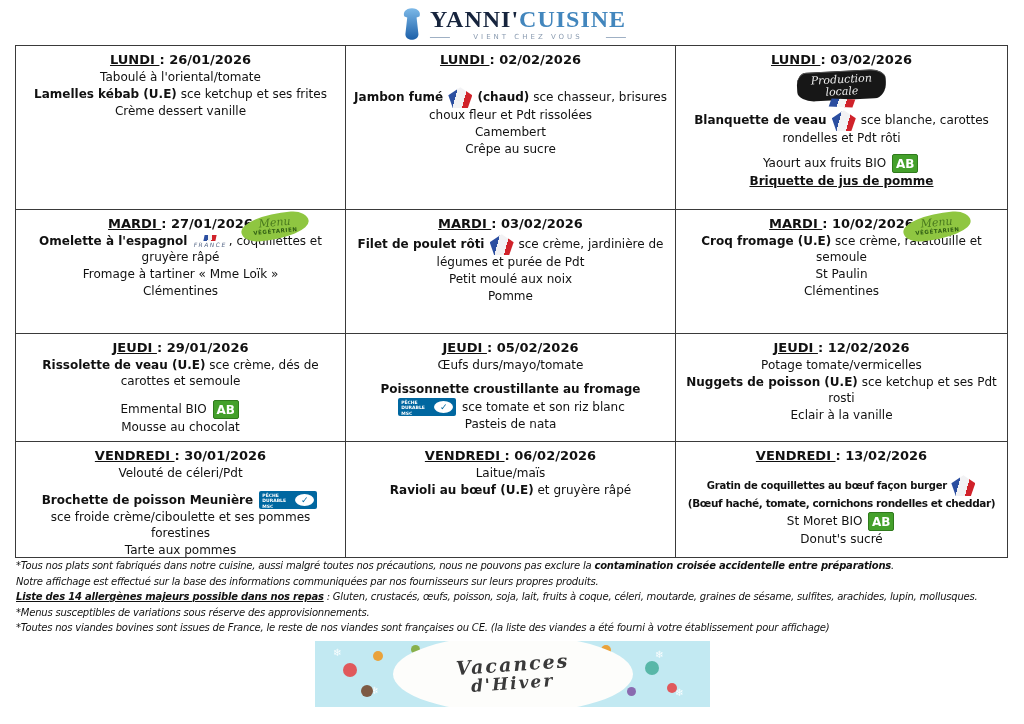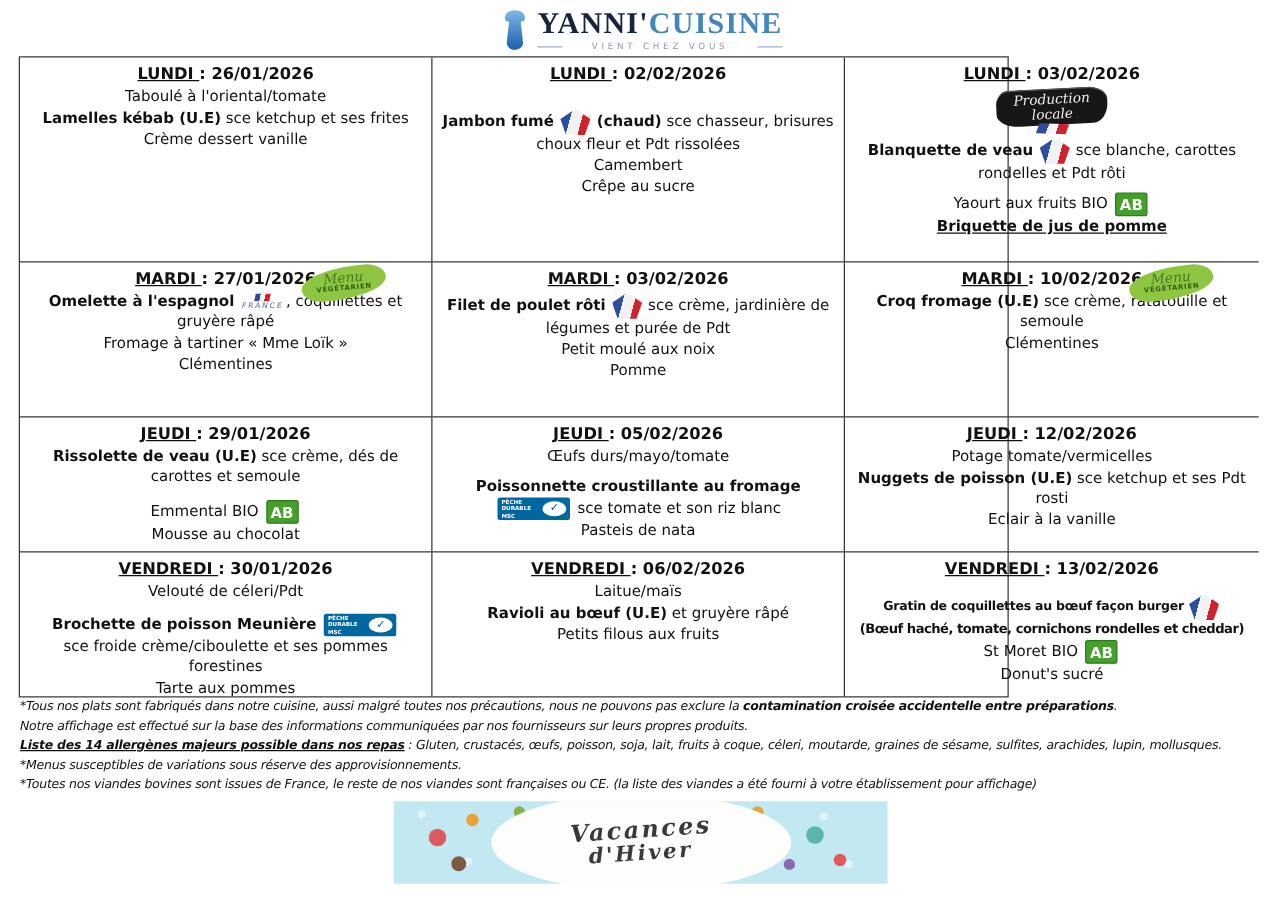--- a/index.html
+++ b/index.html
@@ -16,21 +16,21 @@
            display:flex; align-items:center; gap:4px; }
   .brand-text { display:flex; flex-direction:column; align-items:center; }
   .brand-line1 { font-family:"Liberation Serif", serif; font-size:24px; letter-spacing:1px; line-height:1; }
   .brand-yanni { color:#16243d; font-weight:bold; }
   .brand-cuisine { color:#4286bd; font-weight:bold; }
   .brand-tag { display:flex; align-items:center; gap:23px; margin-top:2px; width:100%; }
   .brand-tag .rule { flex:1; height:1px; background:#9fb0c4; }
   .brand-tagline { font-size:7px; letter-spacing:3px; color:#8a9bb0; white-space:nowrap; }
 
   
-  .menu-grid { position:absolute; left:15px; top:45px; width:792px;
+  .menu-grid { position:absolute; left:15px; top:45px; width:993px;
     display:grid; grid-template-columns:330px 330px 331px;
     grid-template-rows:164px 124px 108px 115px;
     border:1.5px solid #3a3a3a; background:#fff; }
   .cell { border-right:1.5px solid #3a3a3a; border-bottom:1.5px solid #3a3a3a;
     padding:5px 7px 2px; position:relative; text-align:center;
     font-size:12px; line-height:1.32; overflow:hidden; }
   .cell.last-col { border-right:none; }
   .cell.last-row { border-bottom:none; }
   .cell-head { font-weight:bold; font-size:13px; margin-bottom:2px; }
   .day-name { text-decoration:underline; }
@@ -158,20 +158,21 @@
       <div class="menu-line"><span>Petit moulé aux noix</span></div>
       <div class="menu-line"><span>Pomme</span></div>
     </div>
   <div class="cell last-col">
       <div class="cell-head"><span class="day-name">MARDI </span><span>: 10/02/2026</span></div>
       <div class="badge-veg">
         <div class="veg-menu">Menu</div>
         <div class="veg-cap">VÉGÉTARIEN</div>
       </div>
       <div class="menu-line"><span class="b">Croq fromage (U.E)</span><span> sce crème, ratatouille et semoule</span></div>
+      <div class="menu-line"><span>St Paulin</span></div>
       <div class="menu-line"><span>Clémentines</span></div>
     </div>
   <div class="cell">
       <div class="cell-head"><span class="day-name">JEUDI </span><span>: 29/01/2026</span></div>
       <div class="menu-line"><span class="b">Rissolette de veau (U.E)</span><span> sce crème, dés de carottes et semoule</span></div>
       <div class="menu-line" style="height: 8px;"></div>
       <div class="menu-line"><span>Emmental BIO </span><span class="icon-ab">AB</span></div>
       <div class="menu-line"><span>Mousse au chocolat</span></div>
     </div>
   <div class="cell">
@@ -196,21 +197,20 @@
       <div class="menu-line"><span class="b">Brochette de poisson Meunière </span><span class="icon-msc"><span class="msc-txt">PÊCHE
 DURABLE
 MSC</span><span class="msc-oval">✓</span></span></div>
       <div class="menu-line"><span>sce froide crème/ciboulette et ses pommes forestines</span></div>
       <div class="menu-line"><span>Tarte aux pommes</span></div>
     </div>
   <div class="cell last-row">
       <div class="cell-head"><span class="day-name">VENDREDI </span><span>: 06/02/2026</span></div>
       <div class="menu-line"><span>Laitue/maïs</span></div>
       <div class="menu-line"><span class="b">Ravioli au bœuf (U.E)</span><span> et gruyère râpé</span></div>
-      <div class="menu-line"><span>Petits filous aux fruits</span></div>
     </div>
   <div class="cell last-col last-row">
       <div class="cell-head"><span class="day-name">VENDREDI </span><span>: 13/02/2026</span></div>
       <div class="menu-line" style="height: 8px;"></div>
       <div class="menu-line" style="font-size: 10px; letter-spacing: -0.2px;"><span class="b">Gratin de coquillettes au bœuf façon burger </span><span class="icon-penta"></span></div>
       <div class="menu-line" style="font-size: 10.5px; letter-spacing: -0.4px;"><span class="b">(Bœuf haché, tomate, cornichons rondelles et cheddar)</span></div>
       <div class="menu-line"><span>St Moret BIO </span><span class="icon-ab">AB</span></div>
       <div class="menu-line"><span>Donut's sucré</span></div>
     </div>
 </div>

